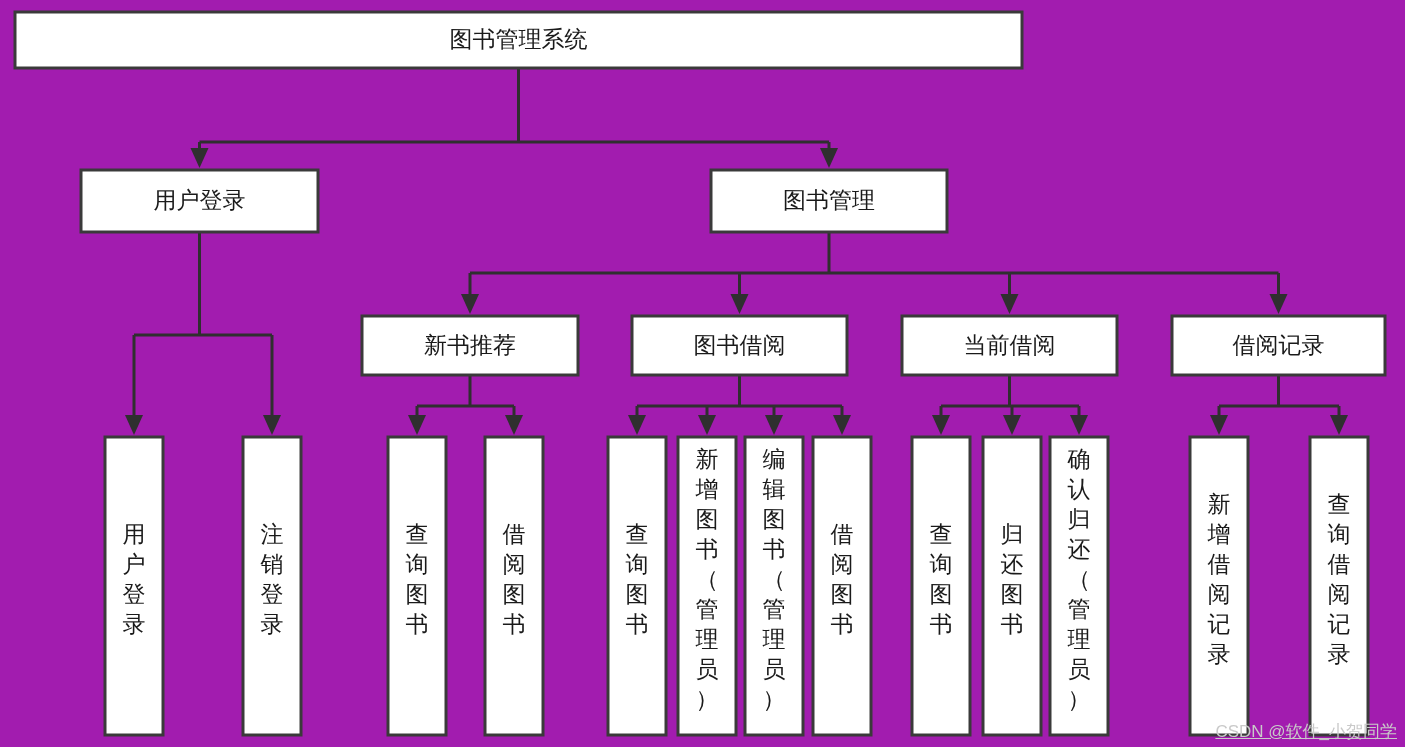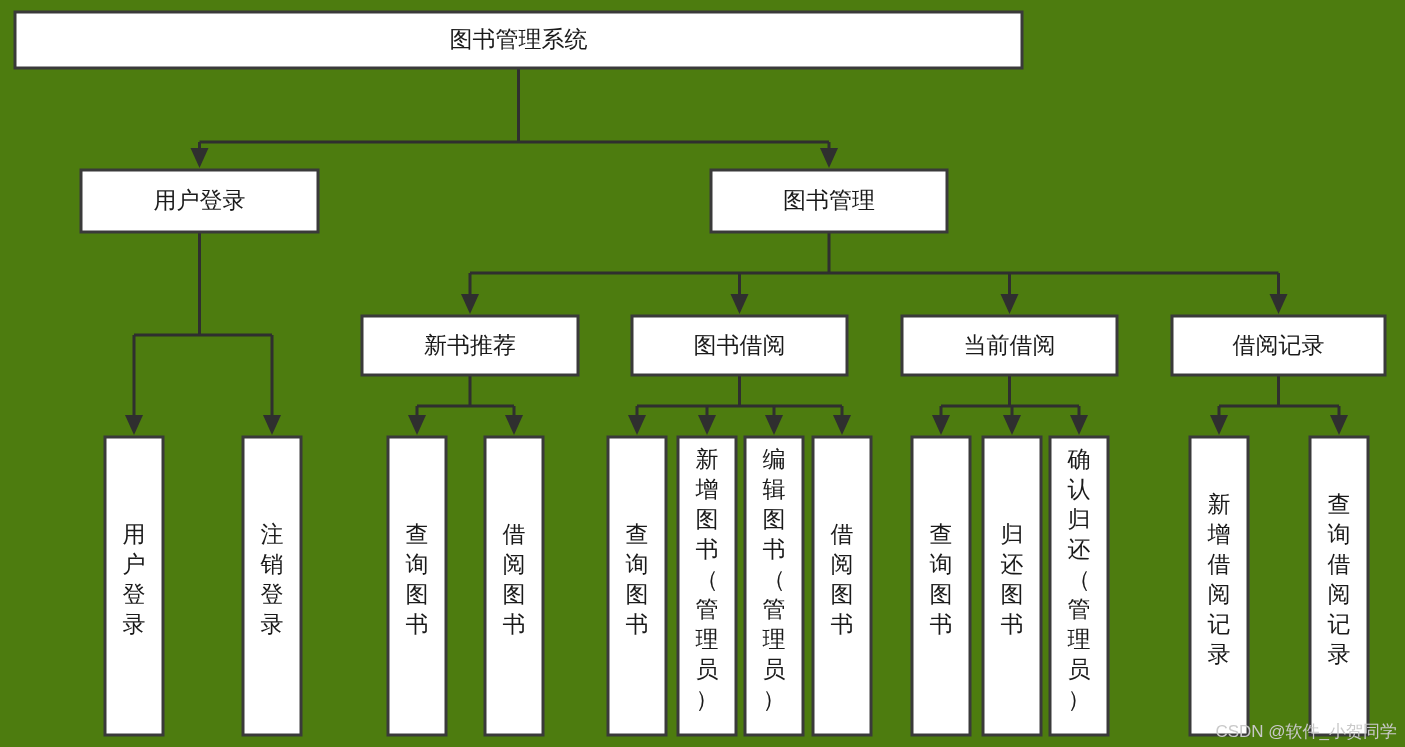--- a/index.html
+++ b/index.html
@@ -1,28 +1,28 @@
 <!DOCTYPE html>
 <html><head>
 <meta charset="utf-8">
 <style>
   html,body{margin:0;padding:0;background:#ffffff;}
   body{width:1405px;height:747px;overflow:hidden;
        font-family:"Liberation Sans","DejaVu Sans",sans-serif;}
-  #diagram-root{position:relative;width:1405px;height:747px;background:#4d7c0f;}
+  #diagram-root{position:relative;width:1405px;height:747px;background:#a21caf;}
   svg#tree{position:absolute;left:0;top:0;width:1405px;height:747px;}
   .node-rect{fill:#ffffff;stroke:#3a3a3a;stroke-width:3;}
   .edge{stroke:#2f2f2f;stroke-width:3;fill:none;}
   .arrow-head{fill:#2f2f2f;stroke:none;}
   .node-label-h{font-family:"Liberation Sans","DejaVu Sans",sans-serif;
      font-size:23px;fill:#1a1a1a;text-anchor:middle;dominant-baseline:middle;}
   .node-label-v{font-family:"Liberation Sans","DejaVu Sans",sans-serif;
      font-size:23px;fill:#1a1a1a;text-anchor:middle;}
   .watermark{position:absolute;right:8px;bottom:4px;font-size:17px;color:#c9c9c9;
-     font-family:"Liberation Sans","DejaVu Sans",sans-serif;white-space:nowrap;}
+     font-family:"Liberation Sans","DejaVu Sans",sans-serif;white-space:nowrap;text-decoration:underline;}
 </style>
 </head>
 <body>
 
 <div id="diagram-root">
   <svg id="tree" viewBox="0 0 1405 747">
     <g id="edges-layer">
         <line x1="518.5" y1="68" x2="518.5" y2="142" class="edge"></line>
         <line x1="199.5" y1="142" x2="829" y2="142" class="edge"></line>
         <line x1="199.5" y1="142" x2="199.5" y2="150" class="edge"></line>

